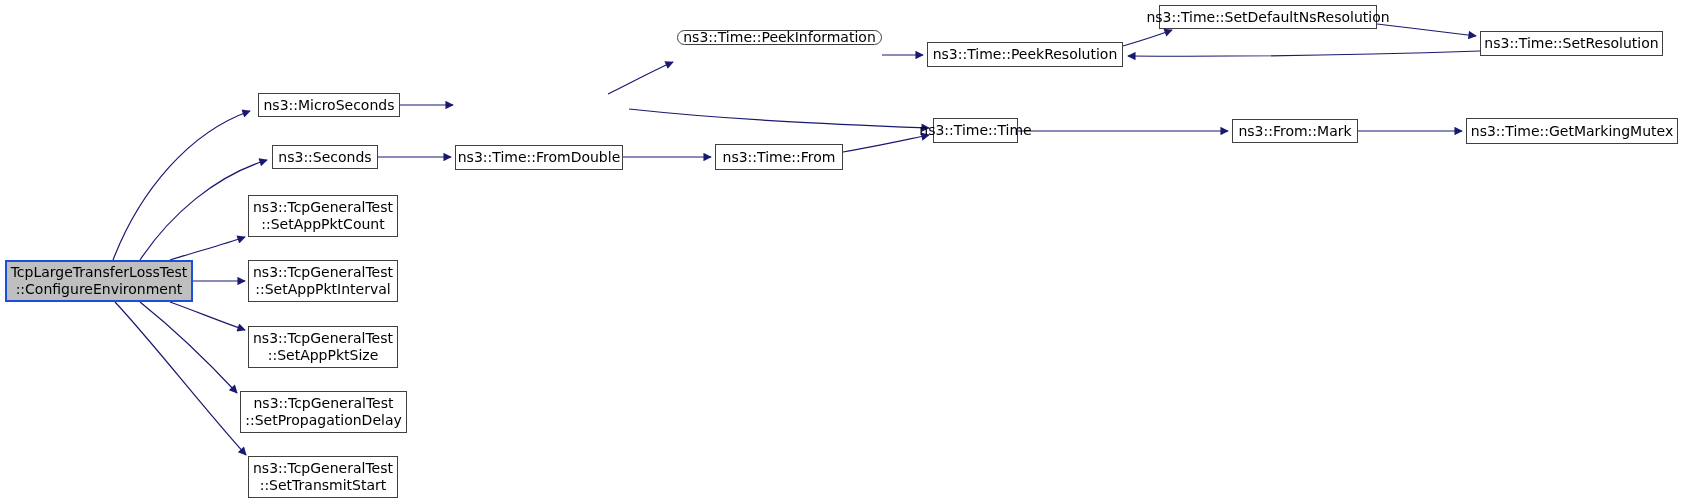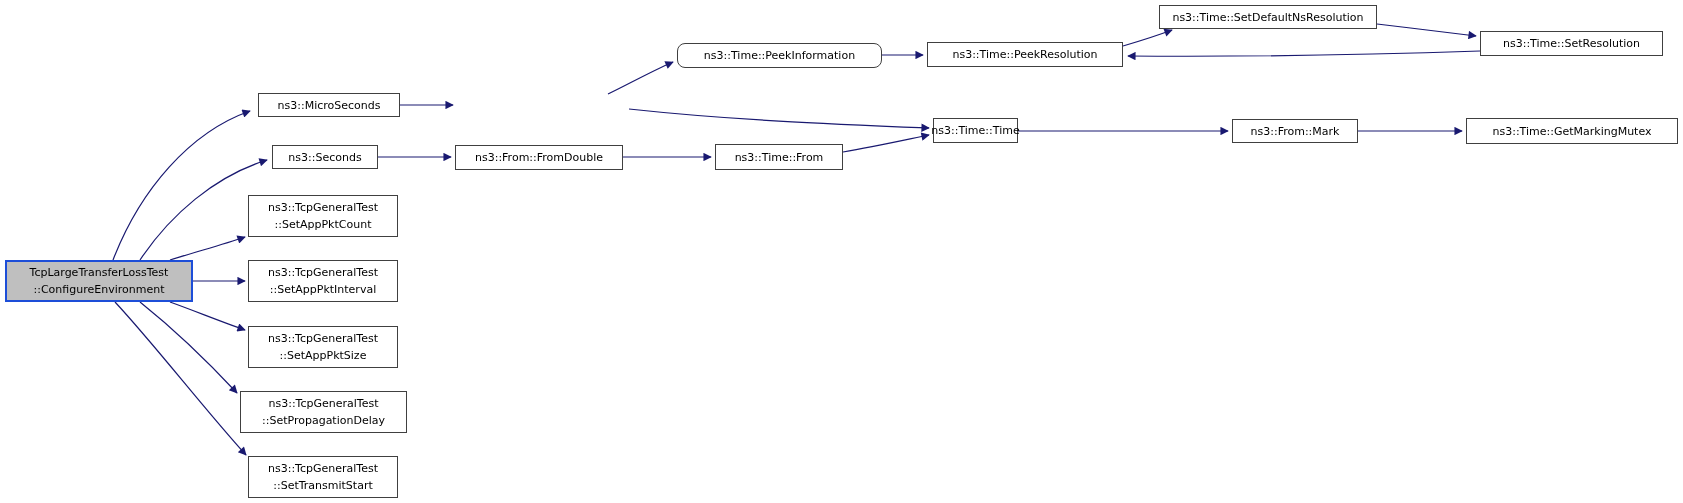--- a/index.html
+++ b/index.html
@@ -26,21 +26,21 @@
     fill: none;
     stroke: var(--edge-color, #191970);
     stroke-width: 1.2;
   }
   .node {
     position: absolute;
     box-sizing: border-box;
     background: var(--node-fill, #ffffff);
     border: 1px solid var(--node-border, #404040);
     color: #000000;
-    font-size: 11px;
+    font-size: 14px;
     line-height: 17px;
     text-align: center;
     display: flex;
     align-items: center;
     justify-content: center;
     white-space: pre-line;
     cursor: pointer;
   }
   .node.main {
     background: var(--main-fill, #bfbfbf);
@@ -85,22 +85,22 @@
     <div class="node" style="left: 248px; top: 195px; width: 150px; height: 42px;">ns3::TcpGeneralTest
 ::SetAppPktCount</div>
     <div class="node" style="left: 248px; top: 260px; width: 150px; height: 42px;">ns3::TcpGeneralTest
 ::SetAppPktInterval</div>
     <div class="node" style="left: 248px; top: 326px; width: 150px; height: 42px;">ns3::TcpGeneralTest
 ::SetAppPktSize</div>
     <div class="node" style="left: 240px; top: 391px; width: 167px; height: 42px;">ns3::TcpGeneralTest
 ::SetPropagationDelay</div>
     <div class="node" style="left: 248px; top: 456px; width: 150px; height: 42px;">ns3::TcpGeneralTest
 ::SetTransmitStart</div>
-    <div class="node" style="left: 455px; top: 145px; width: 168px; height: 25px;">ns3::From::FromDouble</div>
-    <div class="node" style="left: 677px; top: 43px; width: 205px; height: 25px; border-radius: 8px;">ns3::Time::PeekInformation</div>
+    <div class="node" style="left: 455px; top: 145px; width: 168px; height: 25px;">ns3::Time::FromDouble</div>
+    <div class="node" style="left: 677px; top: 30px; width: 205px; height: 15px; border-radius: 8px;">ns3::Time::PeekInformation</div>
     <div class="node" style="left: 715px; top: 144px; width: 128px; height: 26px; text-align: center;">ns3::Time::From</div>
     <div class="node" style="left: 927px; top: 42px; width: 196px; height: 25px;">ns3::Time::PeekResolution</div>
     <div class="node" style="left: 933px; top: 118px; width: 85px; height: 25px;">ns3::Time::Time</div>
     <div class="node" style="left: 1159px; top: 5px; width: 218px; height: 24px;">ns3::Time::SetDefaultNsResolution</div>
     <div class="node" style="left: 1480px; top: 31px; width: 183px; height: 25px;">ns3::Time::SetResolution</div>
     <div class="node" style="left: 1232px; top: 119px; width: 126px; height: 24px;">ns3::From::Mark</div>
     <div class="node" style="left: 1466px; top: 118px; width: 212px; height: 26px;">ns3::Time::GetMarkingMutex</div>
   </div>
 
 </body></html>

